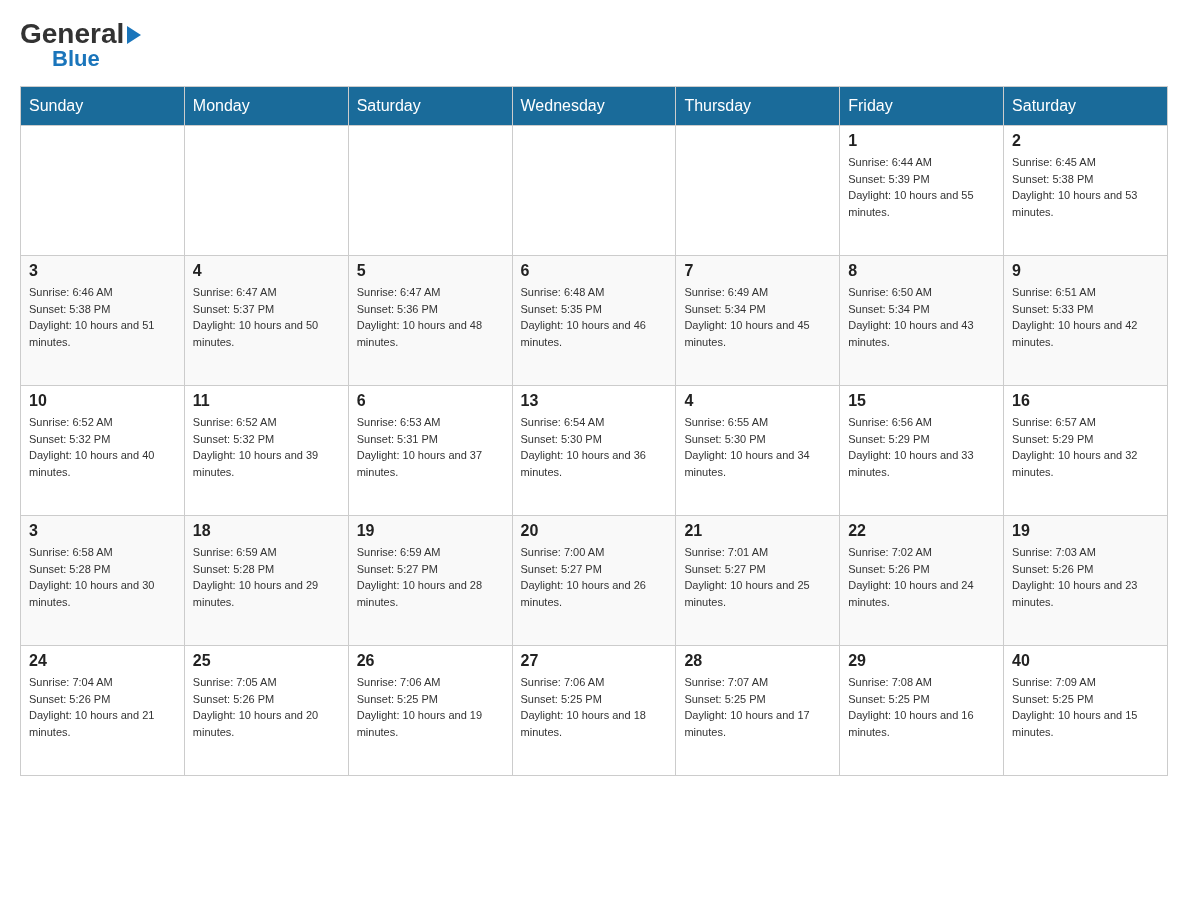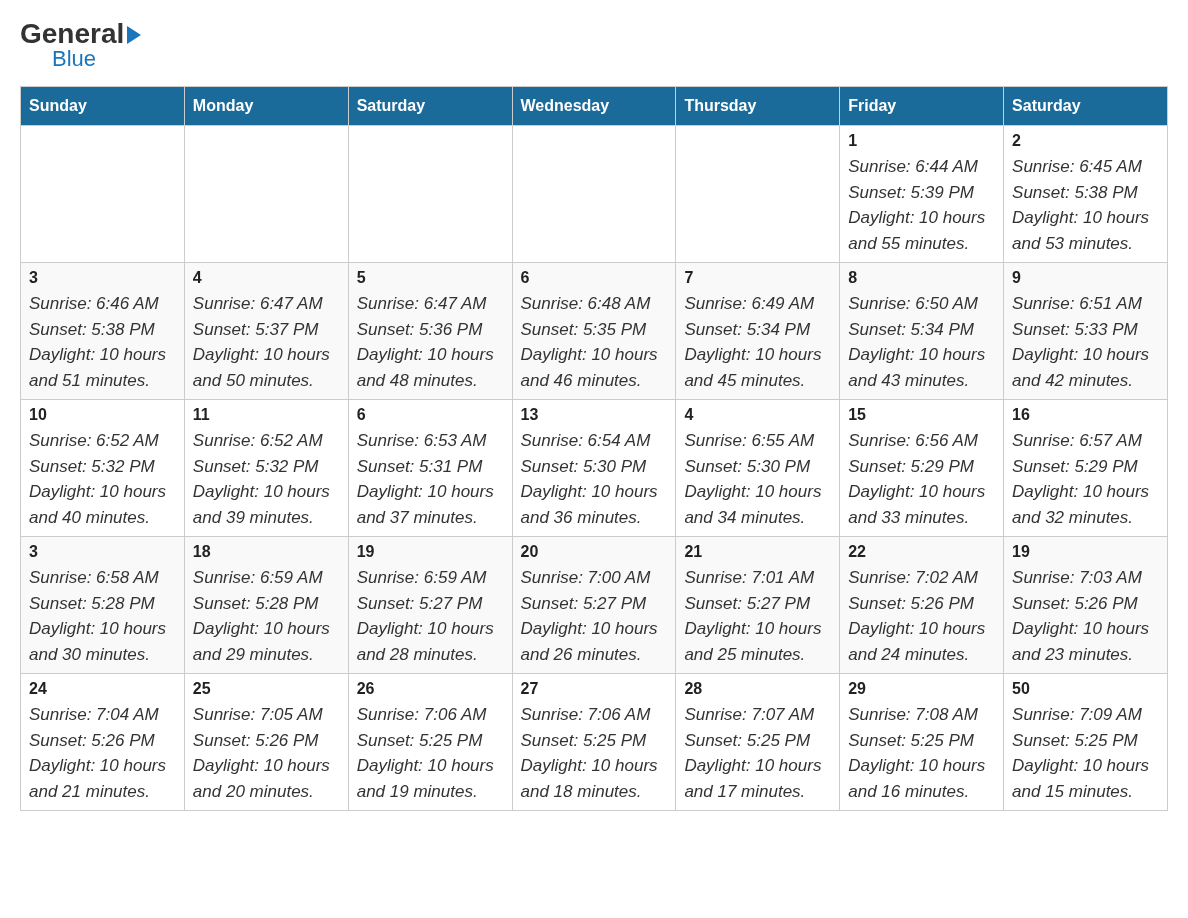--- a/index.html
+++ b/index.html
@@ -26,21 +26,21 @@
       font-size: 28px;
       font-weight: bold;
       color: #333;
       line-height: 1;
     }
     .logo-general span {
       color: #1a75bb;
     }
     .logo-blue {
       font-size: 22px;
-      font-weight: normal;
+      font-weight: bold;
       color: #1a75bb;
       margin-left: 32px;
       line-height: 1;
     }
     .title-block {
       text-align: right;
     }
     .title-block h1 {
       font-size: 48px;
       font-weight: normal;
@@ -54,45 +54,44 @@
     .calendar {
       width: 100%;
       border-collapse: collapse;
       border: 1px solid #ccc;
     }
     .calendar th {
       background-color: #1a6b9a;
       color: #fff;
       padding: 10px 8px;
       font-size: 16px;
-      font-weight: bold;
+      font-weight: normal;
       text-align: left;
       border: 1px solid #ccc;
     }
     .calendar td {
       vertical-align: top;
       padding: 6px 8px;
       border: 1px solid #ccc;
       font-size: 13px;
       width: 14.28%;
       min-height: 110px;
       height: 130px;
     }
     .day-number {
       font-size: 16px;
       font-weight: bold;
       color: #222;
       display: block;
       margin-bottom: 4px;
     }
     .day-info {
-      font-size: 17px;
+      font-size: 11px;
       color: #333;
       line-height: 1.5;
-      font-style: italic;
     }
     .empty-cell {
       background: #fff;
     }
     tr:nth-child(even) td {
       background-color: #f9f9f9;
     }
     tr:nth-child(odd) td {
       background-color: #fff;
     }
@@ -254,18 +253,18 @@
         </td>
         <td>
           <span class="day-number">28</span>
           <div class="day-info">Sunrise: 7:07 AM<br>Sunset: 5:25 PM<br>Daylight: 10 hours and 17 minutes.</div>
         </td>
         <td>
           <span class="day-number">29</span>
           <div class="day-info">Sunrise: 7:08 AM<br>Sunset: 5:25 PM<br>Daylight: 10 hours and 16 minutes.</div>
         </td>
         <td>
-          <span class="day-number">50</span>
+          <span class="day-number">40</span>
           <div class="day-info">Sunrise: 7:09 AM<br>Sunset: 5:25 PM<br>Daylight: 10 hours and 15 minutes.</div>
         </td>
       </tr>
     </tbody>
 </table>
 
 </body></html>

